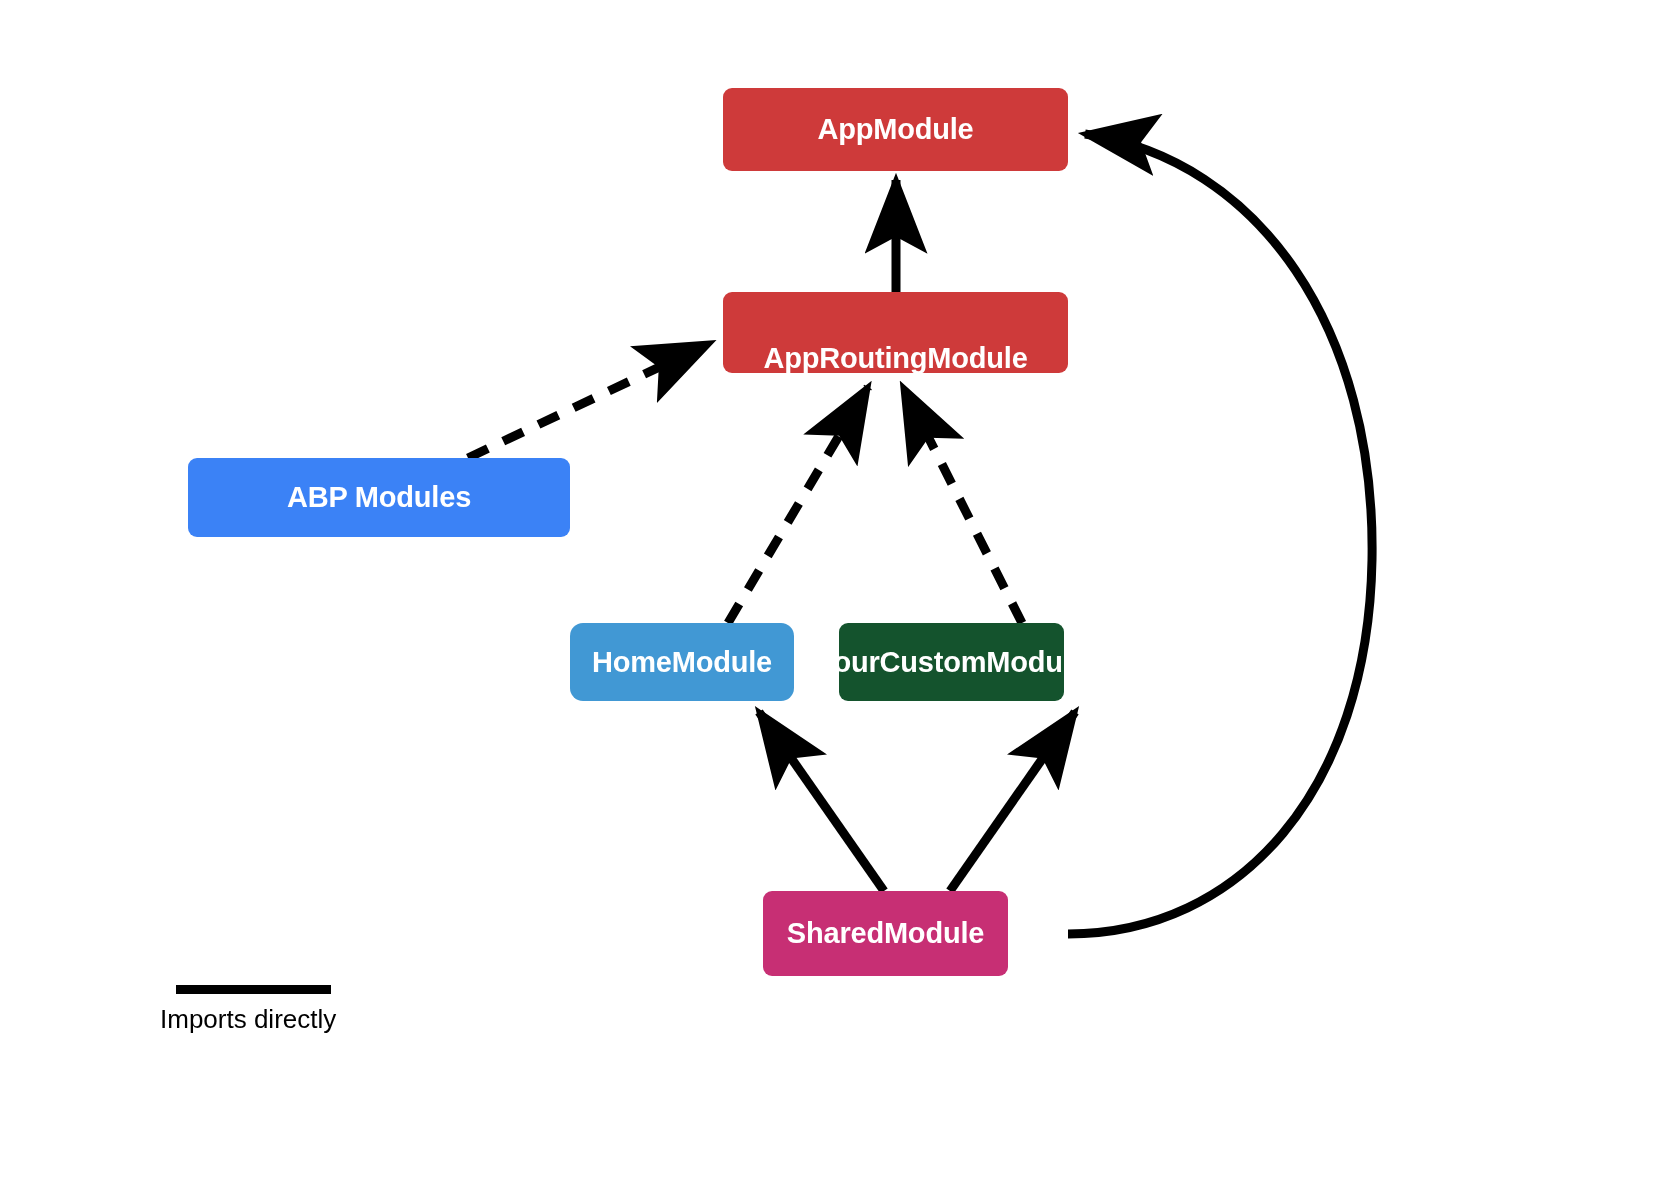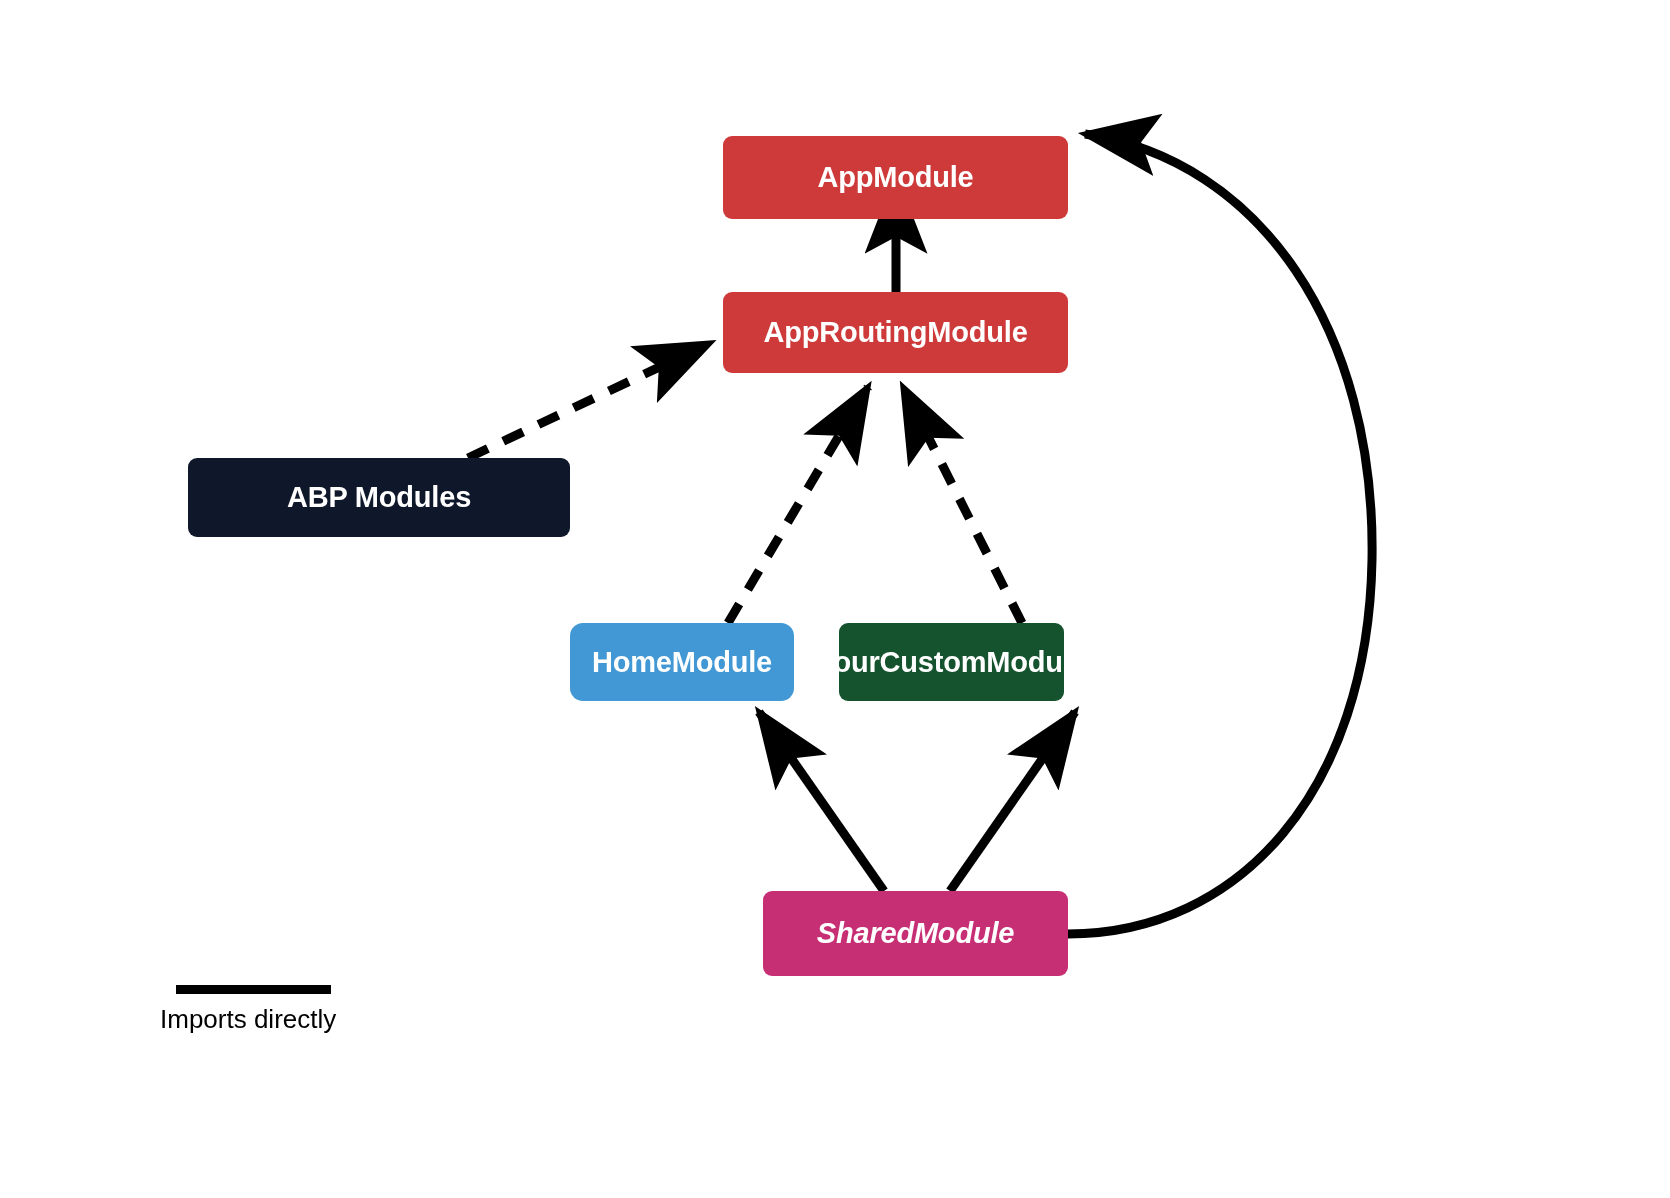--- a/index.html
+++ b/index.html
@@ -43,21 +43,21 @@
   .node-label {
     display: block;
     white-space: nowrap;
   }
   
   #node-appmodule        { left: 723px; top: 88px;  width: 345px; height: 83px;  background: #CE3A3A; }
   #node-approutingmodule { left: 723px; top: 292px; width: 345px; height: 81px;  background: #CE3A3A; }
   #node-abpmodules       { left: 188px; top: 458px; width: 382px; height: 79px;  background: #4198D4; }
   #node-homemodule       { left: 570px; top: 623px; width: 224px; height: 78px;  background: #4198D4; }
   #node-yourcustommodule { left: 839px; top: 623px; width: 225px; height: 78px;  background: #4198D4; }
-  #node-sharedmodule     { left: 763px; top: 891px; width: 305px; height: 85px;  background: #C72F74; font-style: italic; }
+  #node-sharedmodule     { left: 763px; top: 891px; width: 245px; height: 85px;  background: #C72F74; }
 
   
   #legend {
     position: absolute;
     left: 128px;
     top: 985px;
     width: 420px;
     height: 60px;
   }
   .legend-entry {
@@ -125,29 +125,29 @@
 
     <g>
       <line x1="728" y1="623" x2="868" y2="387" stroke="#000000" stroke-width="9" stroke-dasharray="22,17" marker-end="url(#arrowhead)"></line>
     </g>
 
     <g>
       <line x1="1022" y1="623" x2="903" y2="387" stroke="#000000" stroke-width="9" stroke-dasharray="22,17" marker-end="url(#arrowhead)"></line>
     </g>
   </svg>
 
-  <div class="node" id="node-appmodule" style="background: rgb(206, 58, 58); margin-top: 48px;">
+  <div class="node" id="node-appmodule" style="background: rgb(206, 58, 58);">
     <span class="node-label">AppModule</span>
   </div>
 
-  <div class="node" id="node-approutingmodule" style="background: rgb(206, 58, 58);">
+  <div class="node" id="node-approutingmodule" style="background: rgb(206, 58, 58); align-items: flex-end;">
     <span class="node-label">AppRoutingModule</span>
   </div>
 
-  <div class="node" id="node-abpmodules" style="background: #0f172a;">
+  <div class="node" id="node-abpmodules" style="background: #3b82f6;">
     <span class="node-label">ABP Modules</span>
   </div>
 
   <div class="node" id="node-homemodule" style="background: rgb(65, 152, 212); border-radius: 13px;">
     <span class="node-label">HomeModule</span>
   </div>
 
   <div class="node" id="node-yourcustommodule" style="background: #14532d;">
     <span class="node-label">YourCustomModule</span>
   </div>

